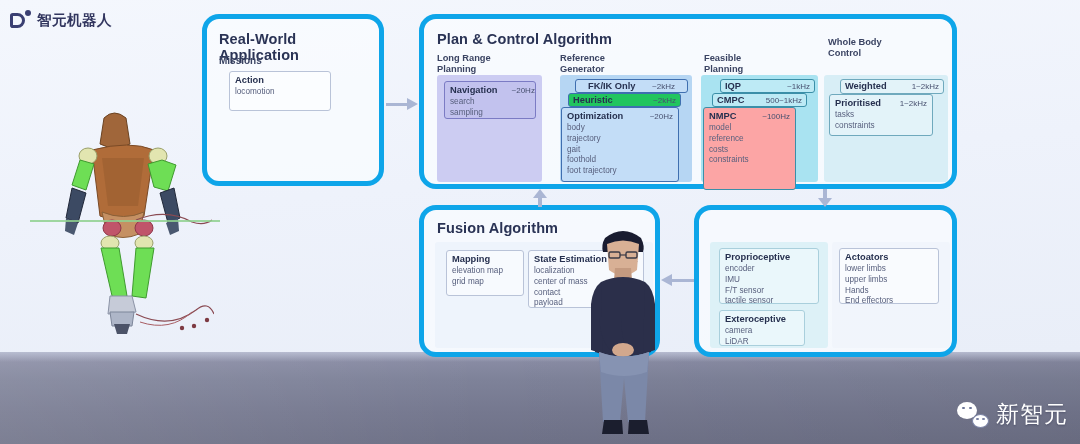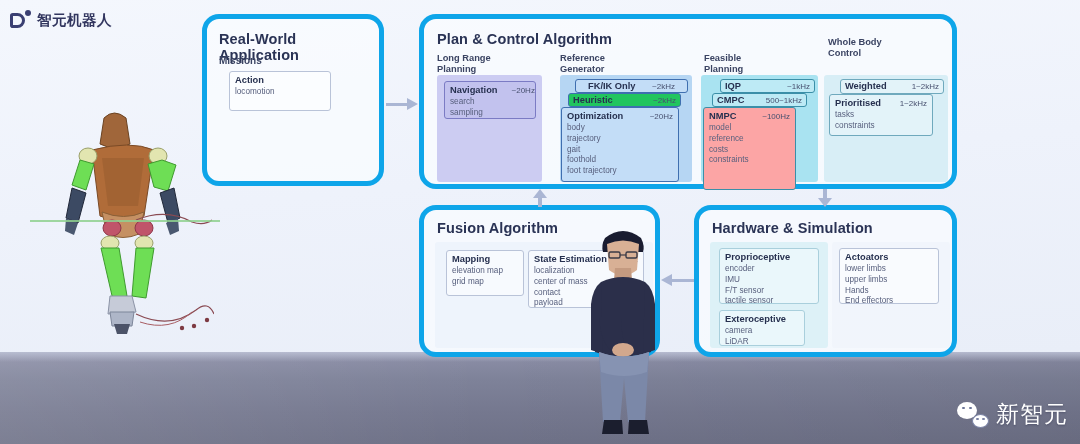--- a/index.html
+++ b/index.html
@@ -321,21 +321,20 @@
       <ul>
         <li>localization</li>
         <li>center of mass</li>
         <li>contact</li>
         <li>payload</li>
       </ul>
     </div>
   </div>
 
   <div class="panel" style="left:694px; top:205px; width:263px; height:152px;">
-    <div class="panel-title" style="position:absolute; left:13px; top:10px;">Hardware &amp; Simulation</div>
     <div class="col-bg" style="left:11px; top:32px; width:118px; height:106px; background:#ddf1f7;"></div>
     <div class="col-bg" style="left:133px; top:32px; width:118px; height:106px; background:rgba(236,242,250,.55);"></div>
 
     <div class="card plain" style="left:20px; top:38px; width:100px; height:56px; background:#eaf7fb; border-color:#a9cfdc;">
       <div class="hdr">
         <span class="t">Proprioceptive</span>
       </div>
       <ul>
         <li>encoder</li>
         <li>IMU</li>

